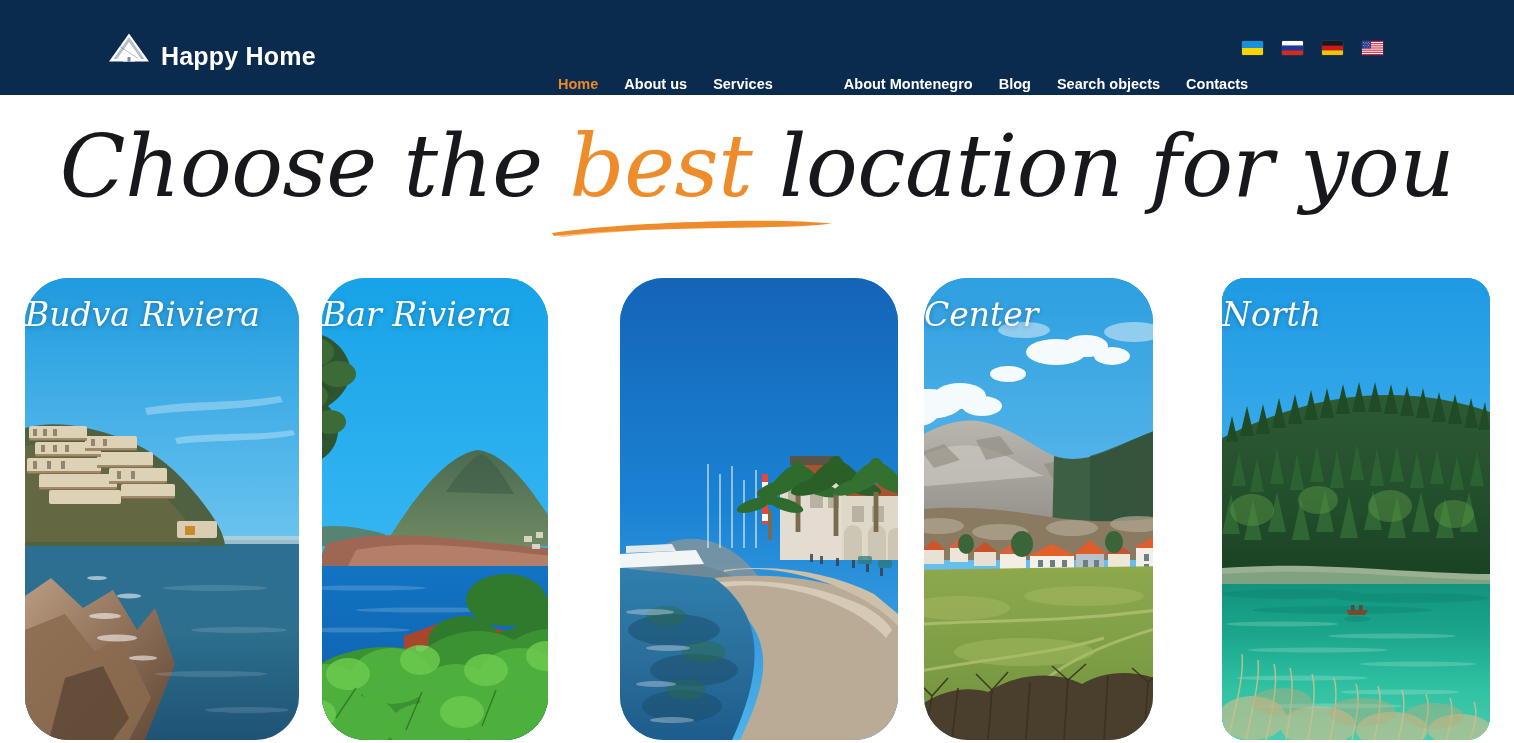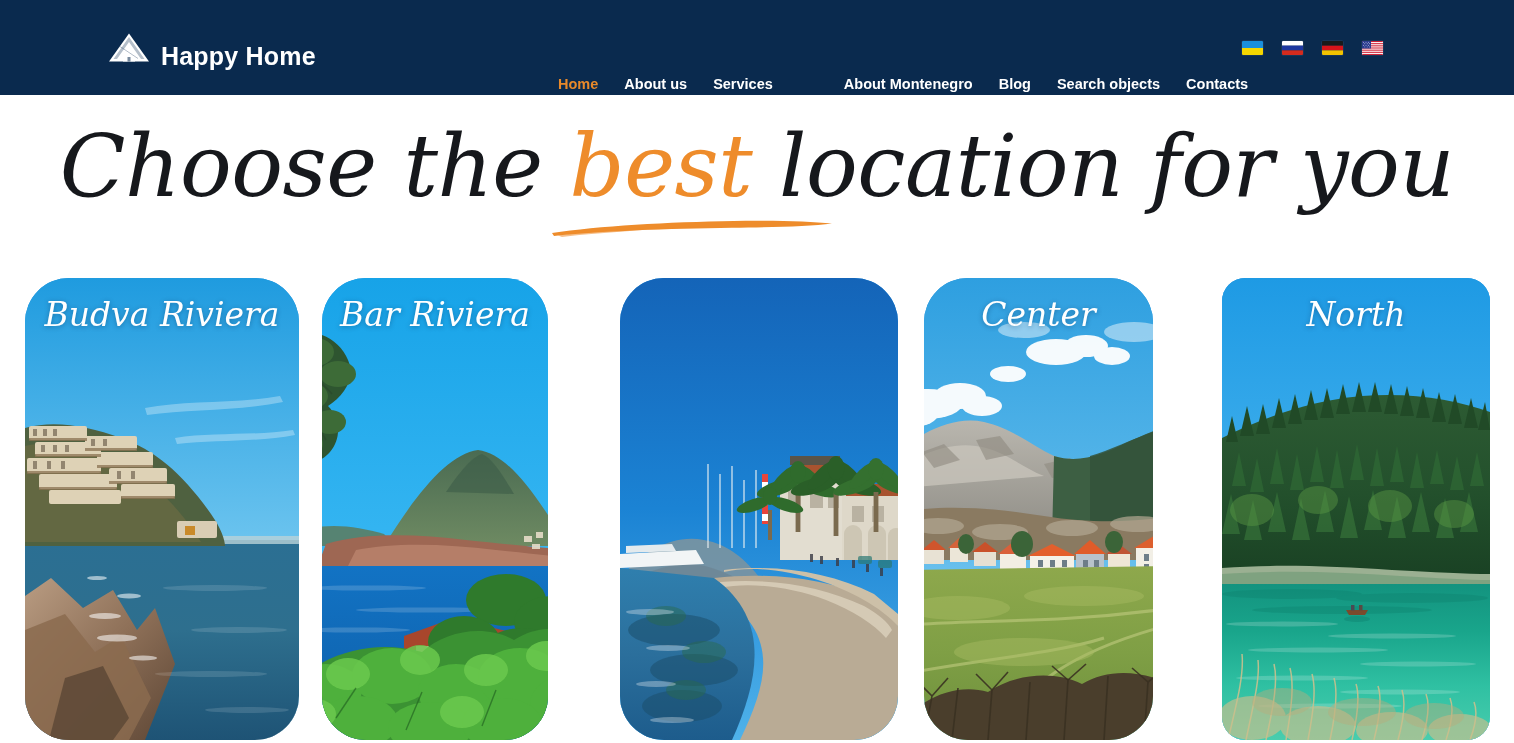--- a/index.html
+++ b/index.html
@@ -140,21 +140,21 @@
   .card .photo {
     position: absolute;
     inset: 0;
     overflow: hidden;
   }
   .card .photo svg { display: block; width: 100%; height: 100%; }
   .card-title {
     position: absolute;
     left: 0; right: 0;
     top: 16px;
-    text-align: center;
+    text-align: left;
     font-family: "DejaVu Serif", "Liberation Serif", serif;
     font-style: italic;
     font-weight: 400;
     font-size: 33px;
     line-height: 42px;
     color: #ffffff;
     text-shadow: 0 1px 5px rgba(0,40,80,0.38);
     white-space: nowrap;
     z-index: 3;
     pointer-events: none;

